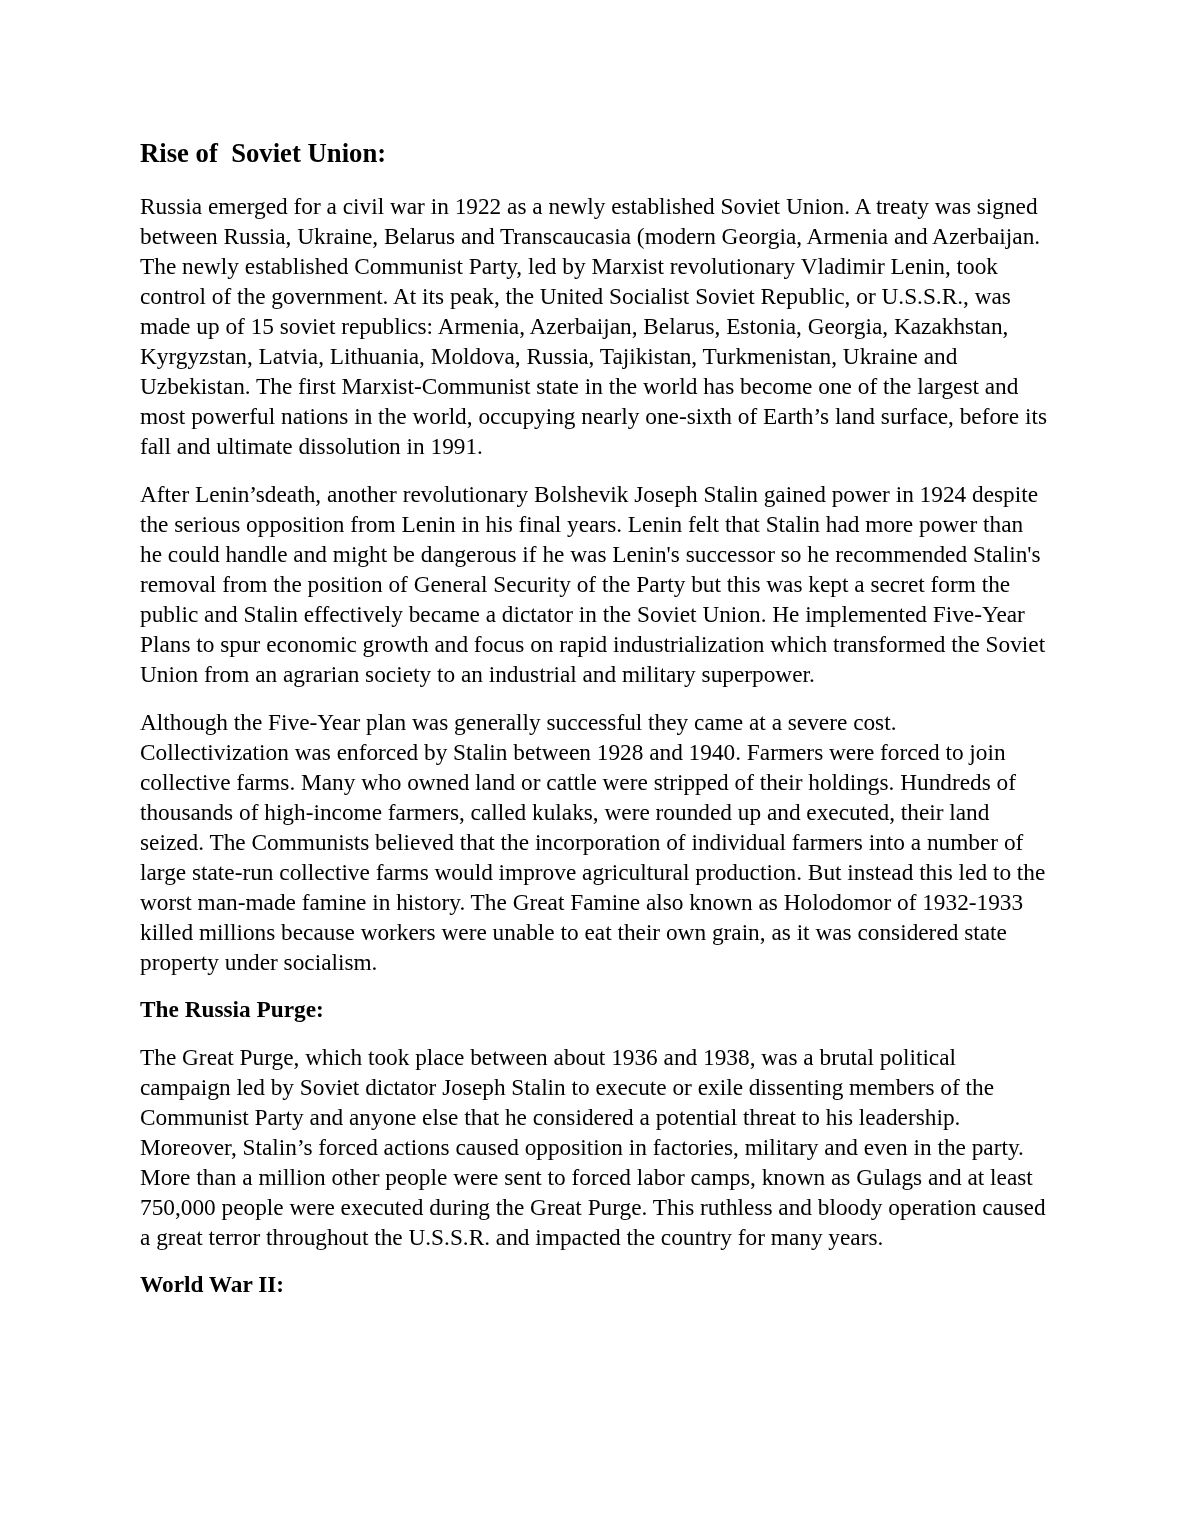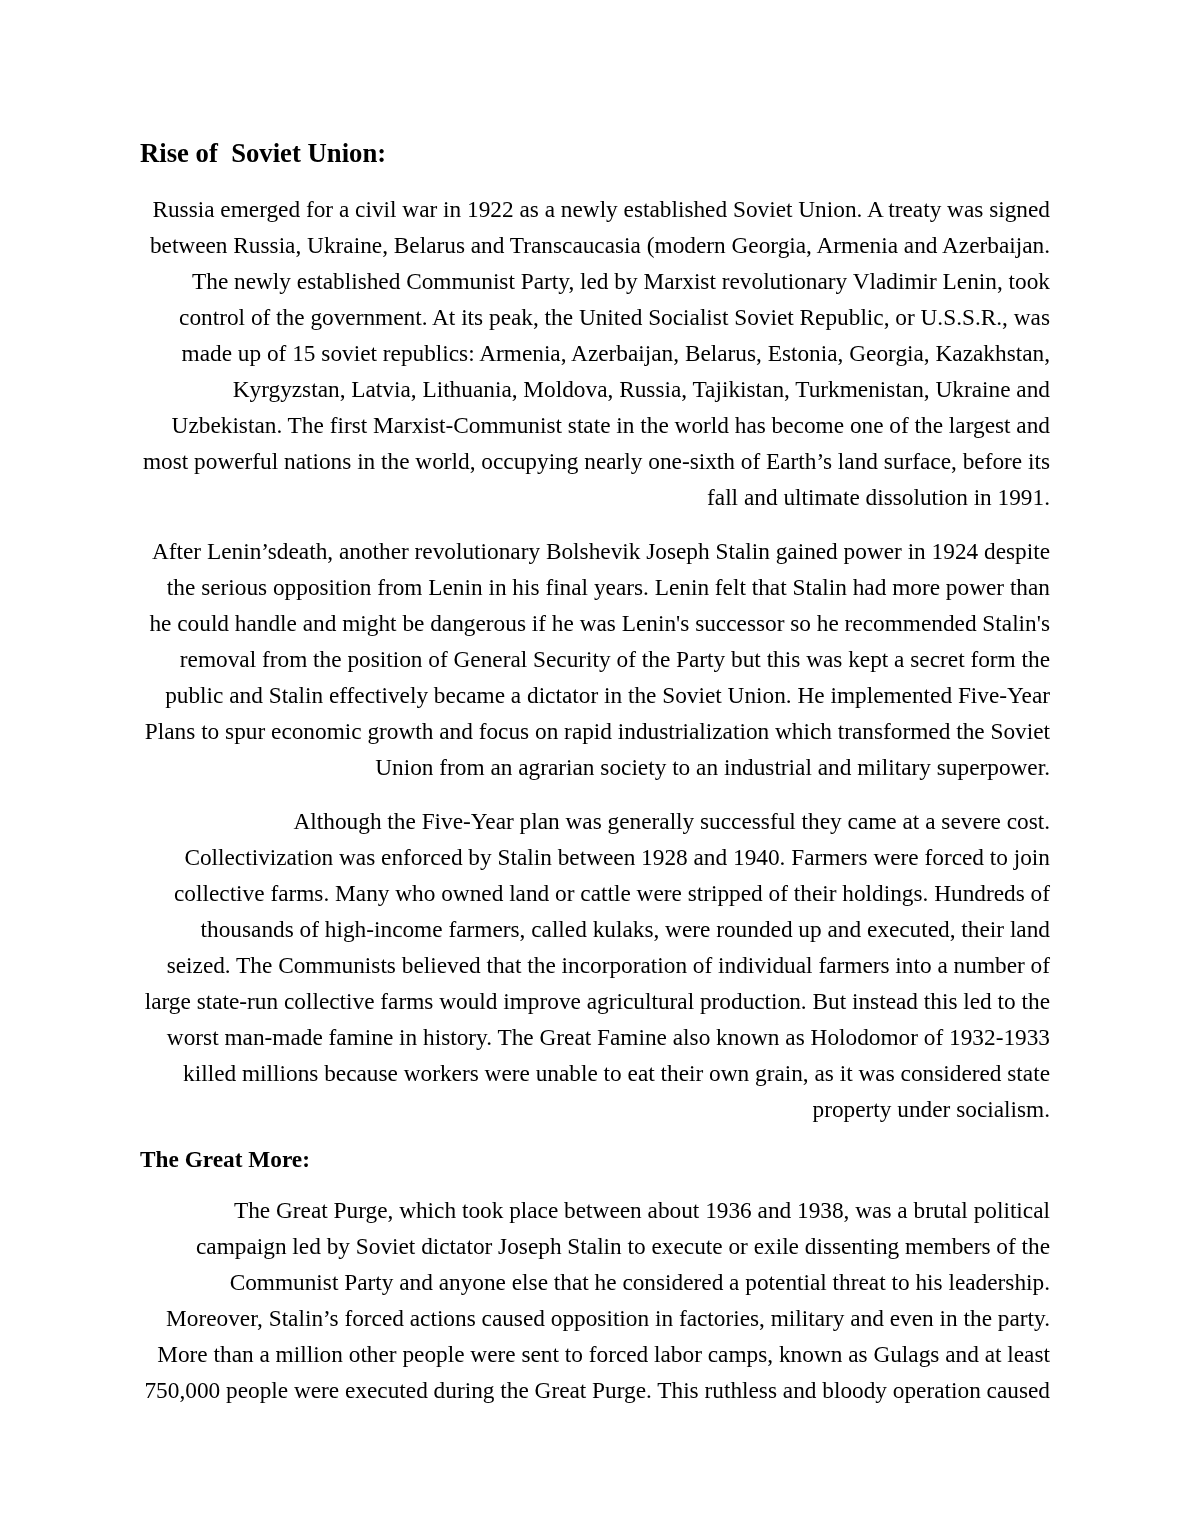--- a/index.html
+++ b/index.html
@@ -26,39 +26,40 @@
     white-space: pre-wrap; 
   }
   .section-heading {
     font-size: 23.3px;
     font-weight: bold;
     line-height: 28.8px;
     margin: 0 0 18px 0;
   }
   .body-para {
     font-size: 23.3px;
-    line-height: 36px;
+    line-height: 30px;
     margin: 0 0 18px 0;
-    text-align: right;
+    text-align: left;
     font-family: Liberation Serif, serif;
   }
 </style>
 </head>
 <body>
 
 <div class="page">
 
   <h1 class="doc-title">Rise of  Soviet Union:</h1>
 
   <p class="body-para">Russia emerged for a civil war in 1922 as a newly established Soviet Union. A treaty was signed between Russia, Ukraine, Belarus and Transcaucasia (modern Georgia, Armenia and Azerbaijan. The newly established Communist Party, led by Marxist revolutionary Vladimir Lenin, took control of the government. At its peak, the United Socialist Soviet Republic, or U.S.S.R., was made up of 15 soviet republics: Armenia, Azerbaijan, Belarus, Estonia, Georgia, Kazakhstan, Kyrgyzstan, Latvia, Lithuania, Moldova, Russia, Tajikistan, Turkmenistan, Ukraine and Uzbekistan. The first Marxist-Communist state in the world has become one of the largest and most powerful nations in the world, occupying nearly one-sixth of Earth’s land surface, before its fall and ultimate dissolution in 1991.</p>
 
 
   <p class="body-para">After Lenin’sdeath, another revolutionary Bolshevik Joseph Stalin gained power in 1924 despite the serious opposition from Lenin in his final years. Lenin felt that Stalin had more power than he could handle and might be dangerous if he was Lenin's successor so he recommended Stalin's removal from the position of General Security of the Party but this was kept a secret form the public and Stalin effectively became a dictator in the Soviet Union. He implemented Five-Year Plans to spur economic growth and focus on rapid industrialization which transformed the Soviet Union from an agrarian society to an industrial and military superpower.</p>
 
 
   <p class="body-para">Although the Five-Year plan was generally successful they came at a severe cost. Collectivization was enforced by Stalin between 1928 and 1940. Farmers were forced to join collective farms. Many who owned land or cattle were stripped of their holdings. Hundreds of thousands of high-income farmers, called kulaks, were rounded up and executed, their land seized. The Communists believed that the incorporation of individual farmers into a number of large state-run collective farms would improve agricultural production. But instead this led to the worst man-made famine in history. The Great Famine also known as Holodomor of 1932-1933 killed millions because workers were unable to eat their own grain, as it was considered state property under socialism.</p>
 
-  <h2 class="section-heading">The Great More:</h2>
+  <h2 class="section-heading">The Russia Purge:</h2>
 
   <p class="body-para">The Great Purge, which took place between about 1936 and 1938, was a brutal political campaign led by Soviet dictator Joseph Stalin to execute or exile dissenting members of the Communist Party and anyone else that he considered a potential threat to his leadership. Moreover, Stalin’s forced actions caused opposition in factories, military and even in the party. More than a million other people were sent to forced labor camps, known as Gulags and at least 750,000 people were executed during the Great Purge. This ruthless and bloody operation caused a great terror throughout the U.S.S.R. and impacted the country for many years.</p>
 
+  <h2 class="section-heading">World War II:</h2>
 
 </div>
 
 </body></html>

